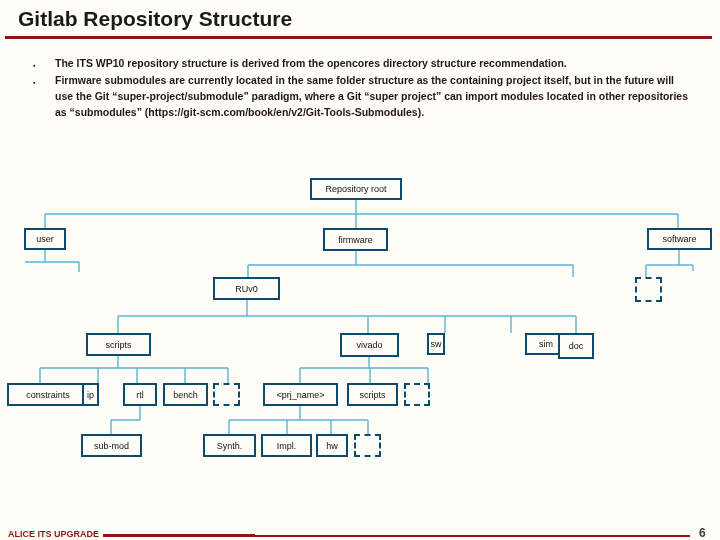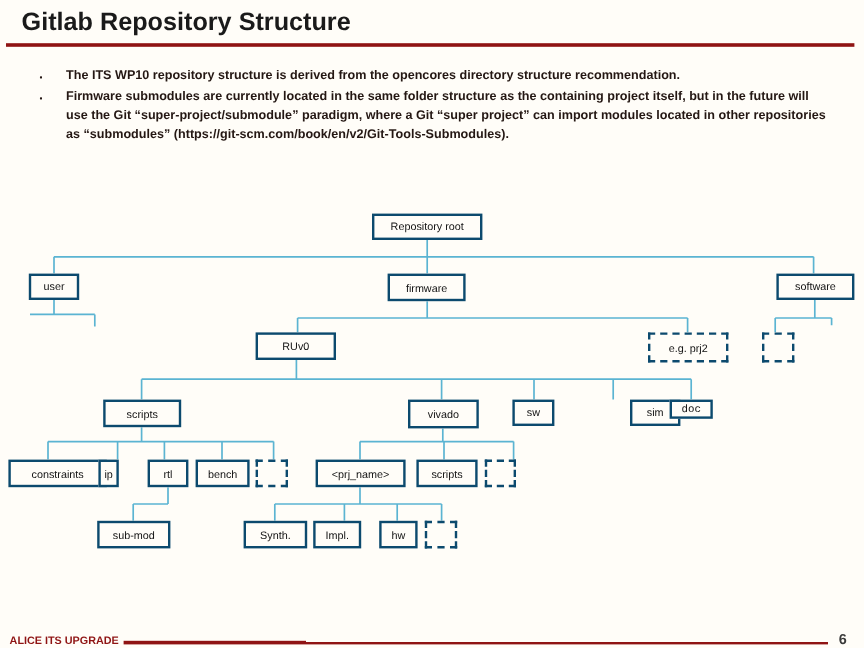--- a/index.html
+++ b/index.html
@@ -81,41 +81,40 @@
     <path d="M300,406 L300,420 M229,420 L368,420 M229,420 L229,434 M287,420 L287,434 M331,420 L331,434 M368,420 L368,434"></path>
   </svg>
 
   <div class="node" style="left:310px;top:178px;width:92px;height:22px;">Repository root</div>
 
   <div class="node" style="left:24px;top:228px;width:42px;height:22px;">user</div>
   <div class="node" style="left:323px;top:228px;width:65px;height:23px;">firmware</div>
   <div class="node" style="left:647px;top:228px;width:65px;height:22px;">software</div>
 
   <div class="node" style="left:213px;top:277px;width:67px;height:23px;">RUv0</div>
-  <div class="node dashed" style="left:540px;top:277px;width:67px;height:25px;">e.g. prj2</div>
   <div class="node dashed" style="left:635px;top:277px;width:27px;height:25px;"></div>
 
   <div class="node" style="left:86px;top:333px;width:65px;height:23px;">scripts</div>
   <div class="node" style="left:340px;top:333px;width:59px;height:24px;">vivado</div>
-  <div class="node" style="left:427px;top:333px;width:35px;height:22px;">sw</div>
+  <div class="node" style="left:427px;top:333px;width:18px;height:22px;">sw</div>
   <div class="node" style="left:489px;top:333px;width:42px;height:22px;margin-left:36px;">sim</div>
-  <div class="node" style="left:558px;top:333px;width:36px;height:16px;font-family:Liberation Mono, monospace;">doc</div>
+  <div class="node" style="left:558px;top:333px;width:36px;height:26px;">doc</div>
 
   <div class="node" style="left:7px;top:383px;width:82px;height:23px;">constraints</div>
   <div class="node" style="left:82px;top:383px;width:17px;height:23px;">ip</div>
   <div class="node" style="left:123px;top:383px;width:34px;height:23px;">rtl</div>
   <div class="node" style="left:163px;top:383px;width:45px;height:23px;">bench</div>
   <div class="node dashed" style="left:213px;top:383px;width:27px;height:23px;"></div>
   <div class="node" style="left:263px;top:383px;width:75px;height:23px;">&lt;prj_name&gt;</div>
   <div class="node" style="left:347px;top:383px;width:51px;height:23px;">scripts</div>
   <div class="node dashed" style="left:404px;top:383px;width:26px;height:23px;"></div>
 
   <div class="node" style="left:81px;top:434px;width:61px;height:23px;">sub-mod</div>
   <div class="node" style="left:203px;top:434px;width:53px;height:23px;">Synth.</div>
-  <div class="node" style="left:261px;top:434px;width:40px;height:23px;">Impl.</div>
+  <div class="node" style="left:261px;top:434px;width:51px;height:23px;">Impl.</div>
   <div class="node" style="left:316px;top:434px;width:32px;height:23px;">hw</div>
   <div class="node dashed" style="left:354px;top:434px;width:27px;height:23px;"></div>
 
   <div class="footer-text">ALICE ITS UPGRADE</div>
   <div class="footer-line-a"></div>
   <div class="footer-line-b"></div>
   <div class="page-number">6</div>
 
 </div>
 

